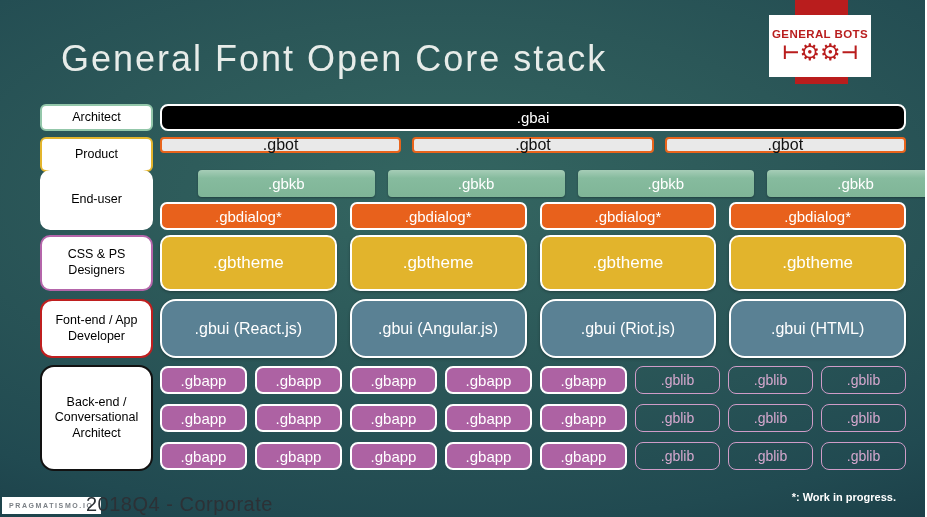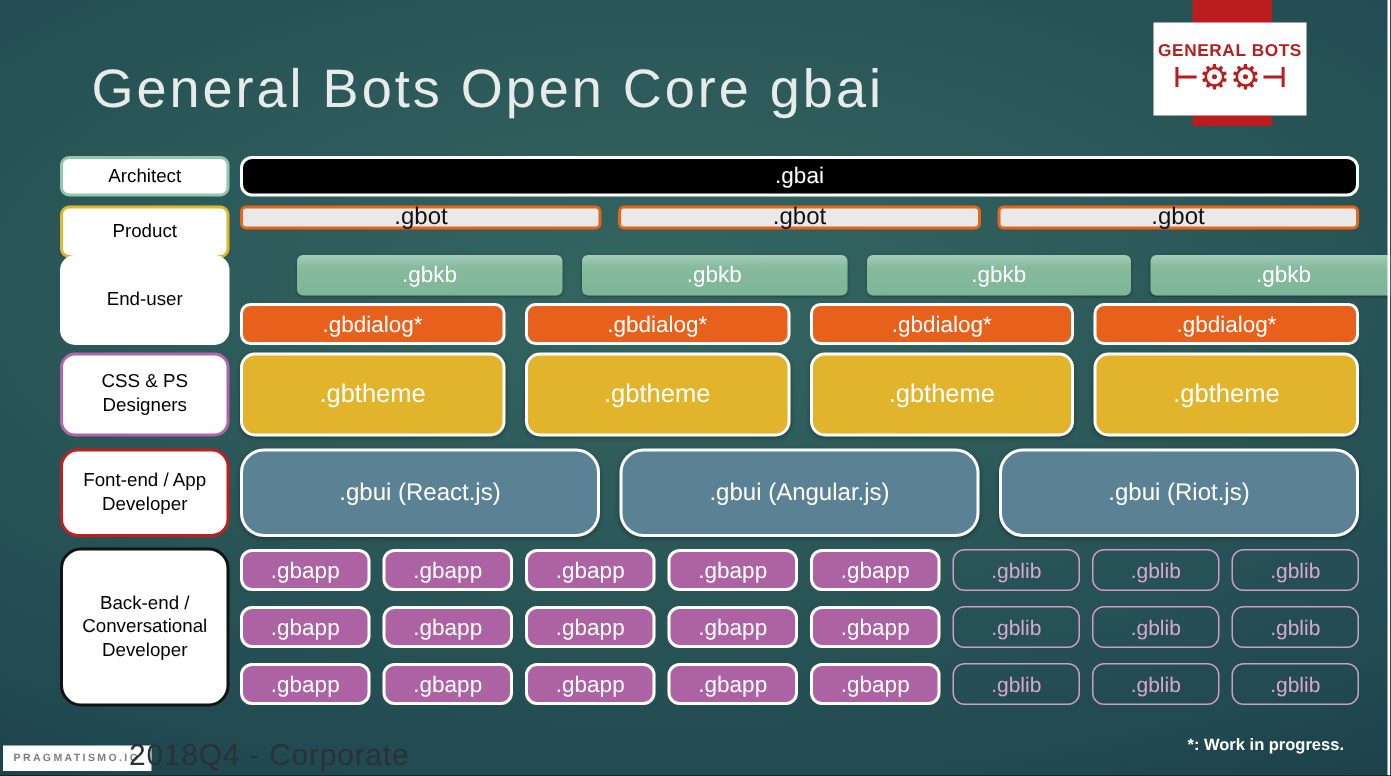--- a/index.html
+++ b/index.html
@@ -83,39 +83,39 @@
   .footer-note{
     position:absolute;right:31px;bottom:14px;color:#ffffff;
     font-size:11px;font-weight:600;
   }
 </style>
 </head>
 <body>
 
 <div class="slide">
 
-  <h1 class="title">General Bots Open Core gbai</h1>
+  <h1 class="title">General Font Open Core stack</h1>
 
   <div class="logo-ribbon"></div>
   <div class="logo-box">
     <div class="logo-text">GENERAL BOTS</div>
     <div class="logo-gears">
       <span class="tack">⊢</span>
       <span class="gear">⚙</span>
       <span class="gear">⚙</span>
       <span class="tack">⊣</span>
     </div>
   </div>
 
   <div class="side side-architect">Architect</div>
   <div class="side side-product">Product</div>
   <div class="side side-enduser">End-user</div>
   <div class="side side-designers">CSS &amp; PS Designers</div>
   <div class="side side-frontend">Font-end / App Developer</div>
-  <div class="side side-backend">Back-end / Conversational Developer</div>
+  <div class="side side-backend">Back-end / Conversational Architect</div>
 
   <div class="row row-gbai">
     <div class="cell cell-gbai">.gbai</div>
   </div>
 
   <div class="row row-gbot">
     <div class="cell cell-gbot">.gbot</div>
     <div class="cell cell-gbot">.gbot</div>
     <div class="cell cell-gbot">.gbot</div>
   </div>
@@ -138,20 +138,21 @@
     <div class="cell cell-gbtheme">.gbtheme</div>
     <div class="cell cell-gbtheme">.gbtheme</div>
     <div class="cell cell-gbtheme">.gbtheme</div>
     <div class="cell cell-gbtheme">.gbtheme</div>
   </div>
 
   <div class="row row-gbui">
     <div class="cell cell-gbui">.gbui (React.js)</div>
     <div class="cell cell-gbui">.gbui (Angular.js)</div>
     <div class="cell cell-gbui">.gbui (Riot.js)</div>
+    <div class="cell cell-gbui">.gbui (HTML)</div>
   </div>
 
   <div class="row row-backend row-backend-0">
     <div class="cell cell-gbapp">.gbapp</div>
     <div class="cell cell-gbapp">.gbapp</div>
     <div class="cell cell-gbapp">.gbapp</div>
     <div class="cell cell-gbapp">.gbapp</div>
     <div class="cell cell-gbapp">.gbapp</div>
     <div class="cell cell-gblib">.gblib</div>
     <div class="cell cell-gblib">.gblib</div>

